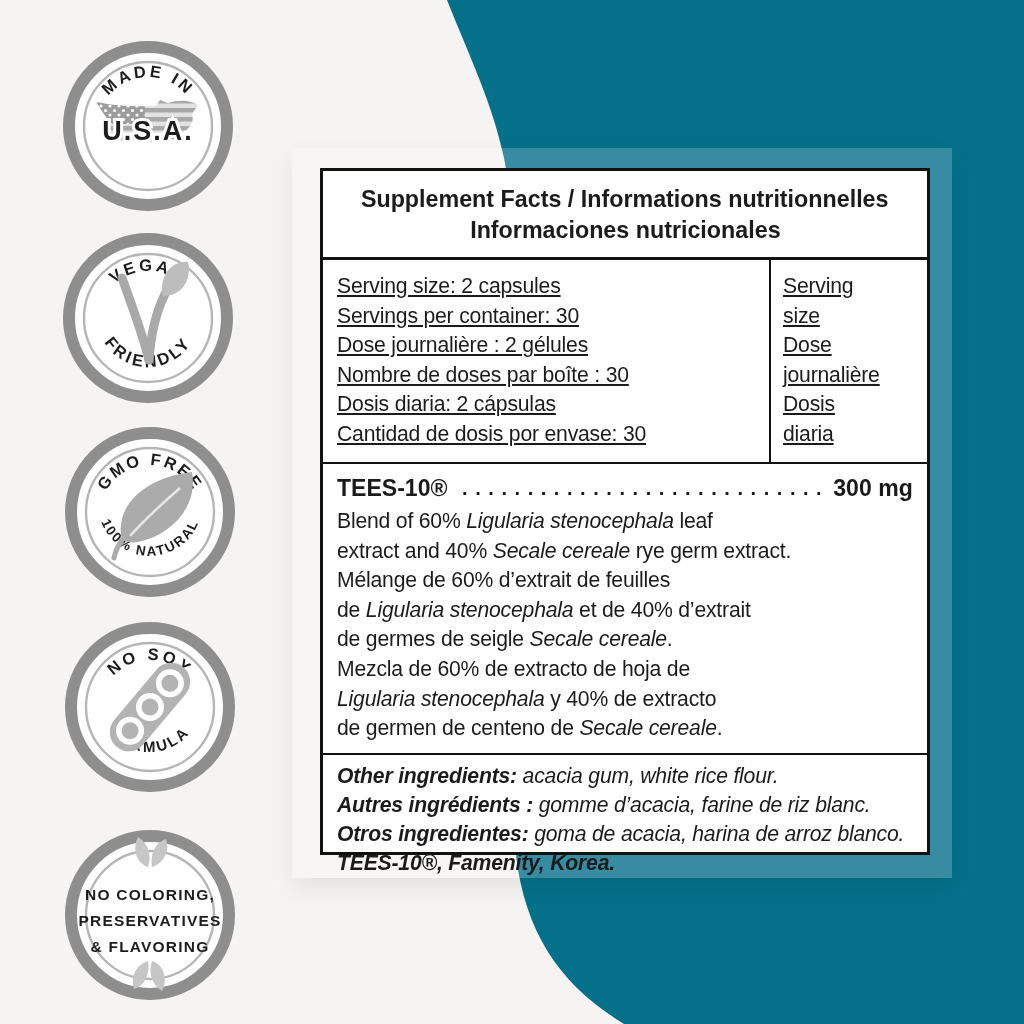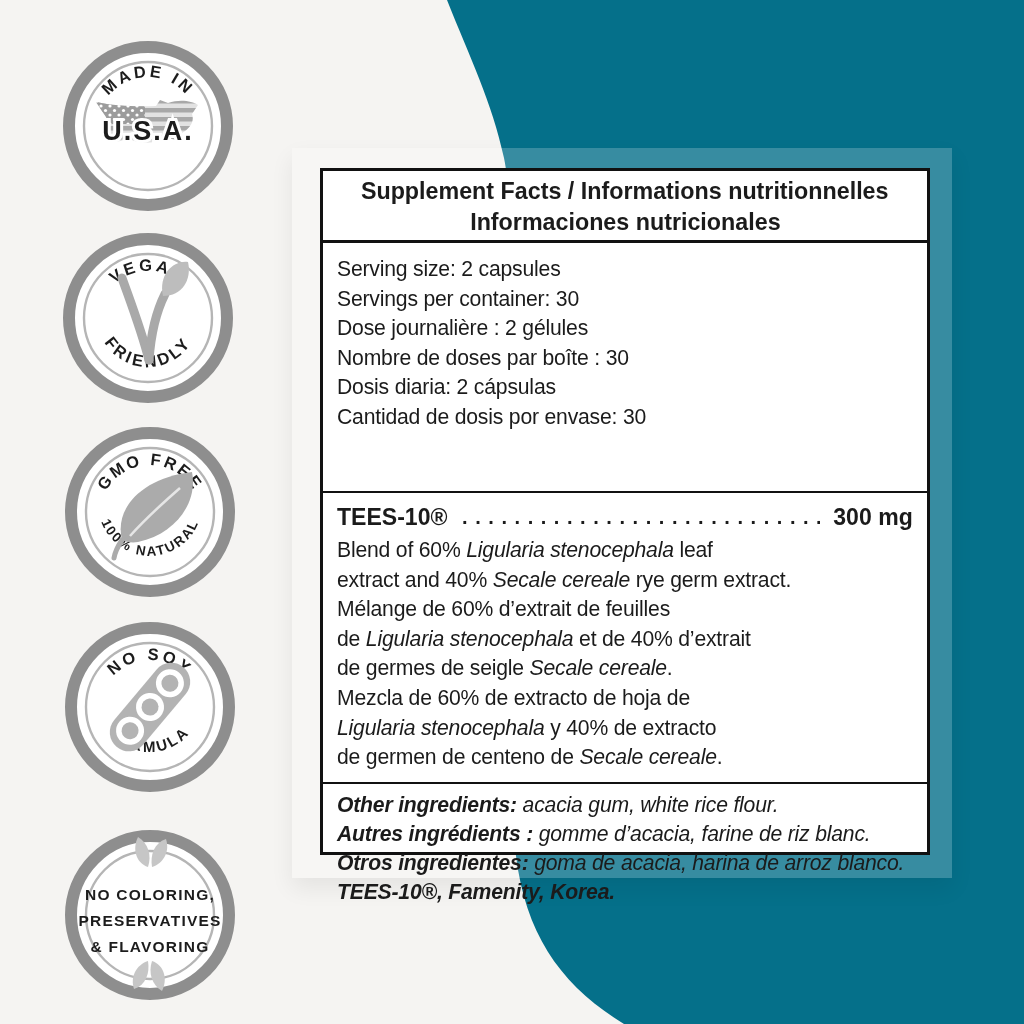--- a/index.html
+++ b/index.html
@@ -16,29 +16,29 @@
     position:absolute;left:292px;top:148px;width:660px;height:730px;
     background:rgba(255,255,255,0.20);
     box-shadow:0 10px 22px rgba(0,0,0,0.07);
   }
   
   .facts{
     position:absolute;left:320px;top:168px;width:610px;height:687px;
     background:#ffffff;border:3px solid #111;box-sizing:border-box;
   }
   .facts-header{
-    height:72px;box-sizing:border-box;border-bottom:3px solid #111;
+    height:89px;box-sizing:border-box;border-bottom:3px solid #111;
     display:flex;flex-direction:column;align-items:center;justify-content:center;
     text-align:right;
   }
   .facts-header .h-line{
     font-weight:bold;font-size:24.5px;line-height:31px;white-space:nowrap;
     transform:scaleX(0.95);transform-origin:center;
   }
-  .serving-row{display:flex;height:248px;box-sizing:border-box;}
+  .serving-row{display:flex;height:202px;box-sizing:border-box;text-decoration:underline;}
   .serving-left{flex:1;padding:11px 8px 0 14px;}
   .serving-right{
     width:158px;box-sizing:border-box;border-left:2.5px solid #111;
     padding:11px 4px 0 12px;
   }
   .bodyline{
     font-size:22.5px;line-height:29.6px;white-space:nowrap;
     transform:scaleX(0.94);transform-origin:left center;letter-spacing:-0.2px;
   }
   .tees-sec{
@@ -81,20 +81,28 @@
   </div>
 
   <div class="serving-row">
     <div class="serving-left">
       <div class="bodyline">Serving size: 2 capsules</div>
       <div class="bodyline">Servings per container: 30</div>
       <div class="bodyline">Dose journalière : 2 gélules</div>
       <div class="bodyline">Nombre de doses par boîte : 30</div>
       <div class="bodyline">Dosis diaria: 2 cápsulas</div>
       <div class="bodyline">Cantidad de dosis por envase: 30</div>
+    </div>
+    <div class="serving-right">
+      <div class="bodyline">Serving</div>
+      <div class="bodyline">size</div>
+      <div class="bodyline">Dose</div>
+      <div class="bodyline">journalière</div>
+      <div class="bodyline">Dosis</div>
+      <div class="bodyline">diaria</div>
     </div>
   </div>
 
   <div class="tees-sec" style="border-top:2.5px solid #111;">
     <div class="tees-row">
       <span class="tees-name">TEES-10®</span>
       <span class="tees-dots">. . . . . . . . . . . . . . . . . . . . . . . . . . . . . . .</span>
       <span class="tees-amount">300 mg</span>
     </div>
     <div class="bodyline"><span>Blend of 60% </span><span class="it">Ligularia stenocephala</span><span> leaf</span></div>

